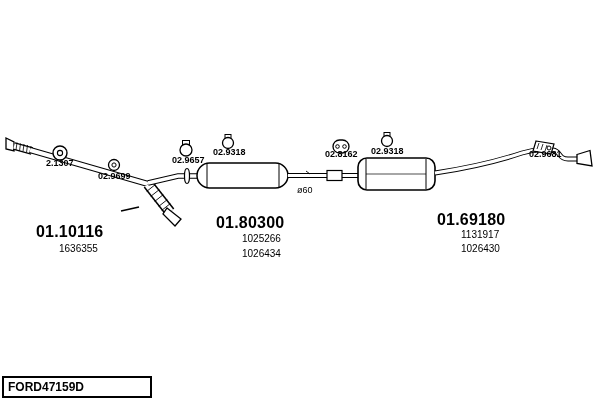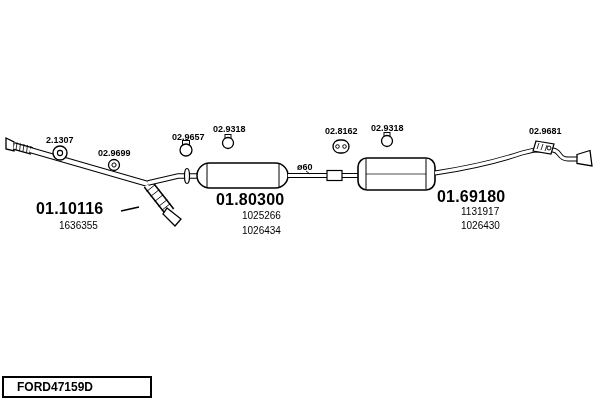--- a/index.html
+++ b/index.html
@@ -1,27 +1,27 @@
 <!DOCTYPE html>
 <html><head>
 <meta charset="utf-8">
 <style>
   * { margin:0; padding:0; box-sizing:border-box; }
   html,body { background:#ffffff; }
   body { font-family:"Liberation Sans", sans-serif; color:#000; }
   .canvas { position:relative; width:600px; height:400px; background:#ffffff; overflow:hidden; }
   .diagram-svg { position:absolute; left:0; top:0; }
-  .label { position:absolute; white-space:nowrap; color:#000; }
+  .label { position:absolute; white-space:nowrap; color:#000;margin-top:23px; }
   .hw-label { font-size:9px; font-weight:700; letter-spacing:0; }
   .part-label { font-size:16px; font-weight:700; letter-spacing:0.2px; }
   .sub-label { font-size:10px; font-weight:400; }
-  .dia-label { font-size:9px; font-weight:700; }
+  .dia-label { font-size:9px; font-weight:400; }
   .footer-box { position:absolute; left:2px; top:376px; width:150px; height:22px;
                 border:2px solid #000; background:#fff; display:flex; align-items:center;
-                padding-left:13px; }
+                padding-left:4px; }
   .footer-text { font-size:12px; font-weight:700; }
 </style>
 </head>
 <body>
 
 <div class="canvas">
 
   <svg class="diagram-svg" width="600" height="400" viewBox="0 0 600 400">
 
     <g>

